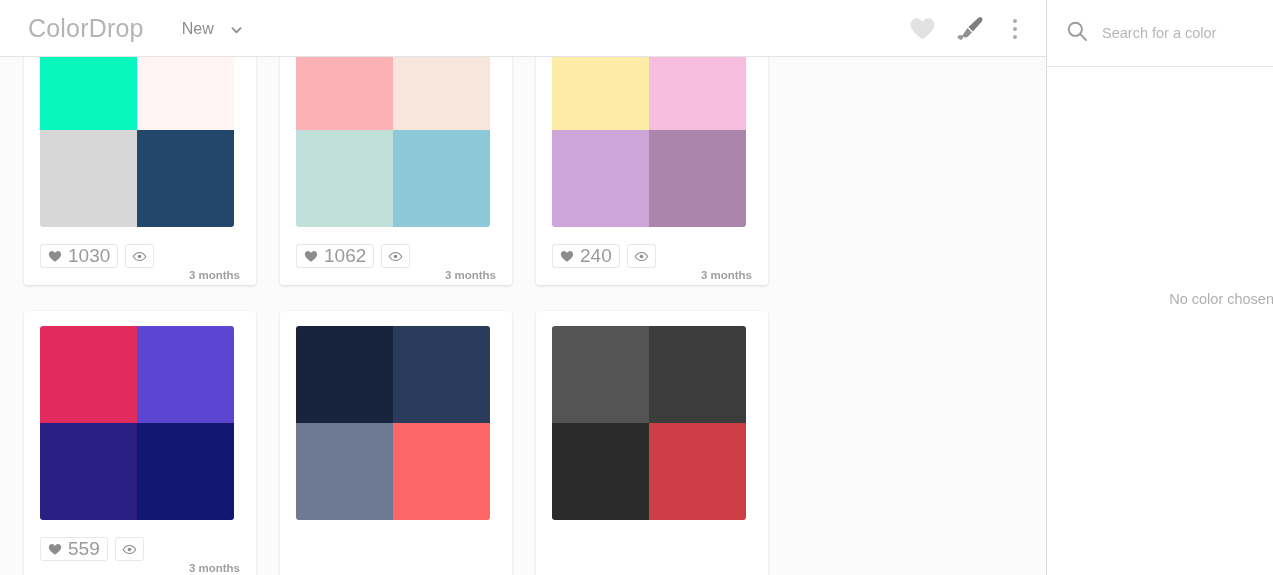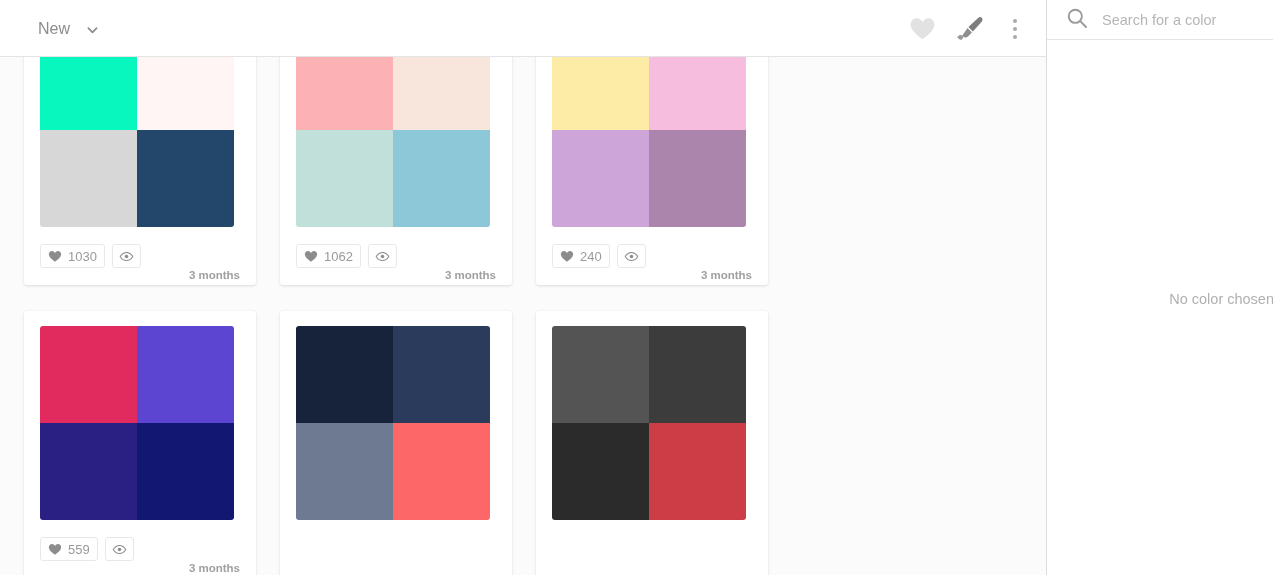--- a/index.html
+++ b/index.html
@@ -152,21 +152,21 @@
     border: 1px solid #e8e8e8;
     border-radius: 3px;
     display: flex;
     align-items: center;
     gap: 6px;
     padding: 0 7px;
     background: #fff;
     cursor: pointer;
   }
   .pill .cnt {
-    font-size: 13px;
+    font-size: 19px;
     color: #9a9a9a;
   }
   .pill-eye { margin-left: 7px; padding: 0 6px; }
   .age {
     margin-left: auto;
     font-size: 11.5px;
     color: #a0a0a0;
     font-weight: bold;
     white-space: nowrap;
     margin-top: 37px;
@@ -174,21 +174,21 @@
 
   
   .right-col {
     position: relative;
     width: 227px;
     height: 575px;
     background: #ffffff;
     border-left: 1px solid #dcdcdc;
   }
   .search-row {
-    height: 40px;
+    height: 67px;
     display: flex;
     align-items: center;
     padding: 0 8px 0 19px;
     border-bottom: 1px solid #e4e4e4;
   }
   .search-input {
     border: 0;
     outline: 0;
     margin-left: 14px;
     font-size: 14.5px;
@@ -210,20 +210,21 @@
   }
 </style>
 </head>
 <body>
 
 <div id="app">
 
   <div class="main-col">
 
     <div class="topbar">
+      <div class="brand">ColorDrop</div>
 
       <div class="nav-new">
         <span>New</span>
         <span class="chev">
           <svg width="11" height="11" viewBox="0 0 11 11">
               <path d="M1.4 3.2 L5.5 7.3 L9.6 3.2" fill="none" stroke="#8d8d8d" stroke-width="1.8" stroke-linecap="round" stroke-linejoin="round"></path>
             </svg>
         </span>
       </div>
 

